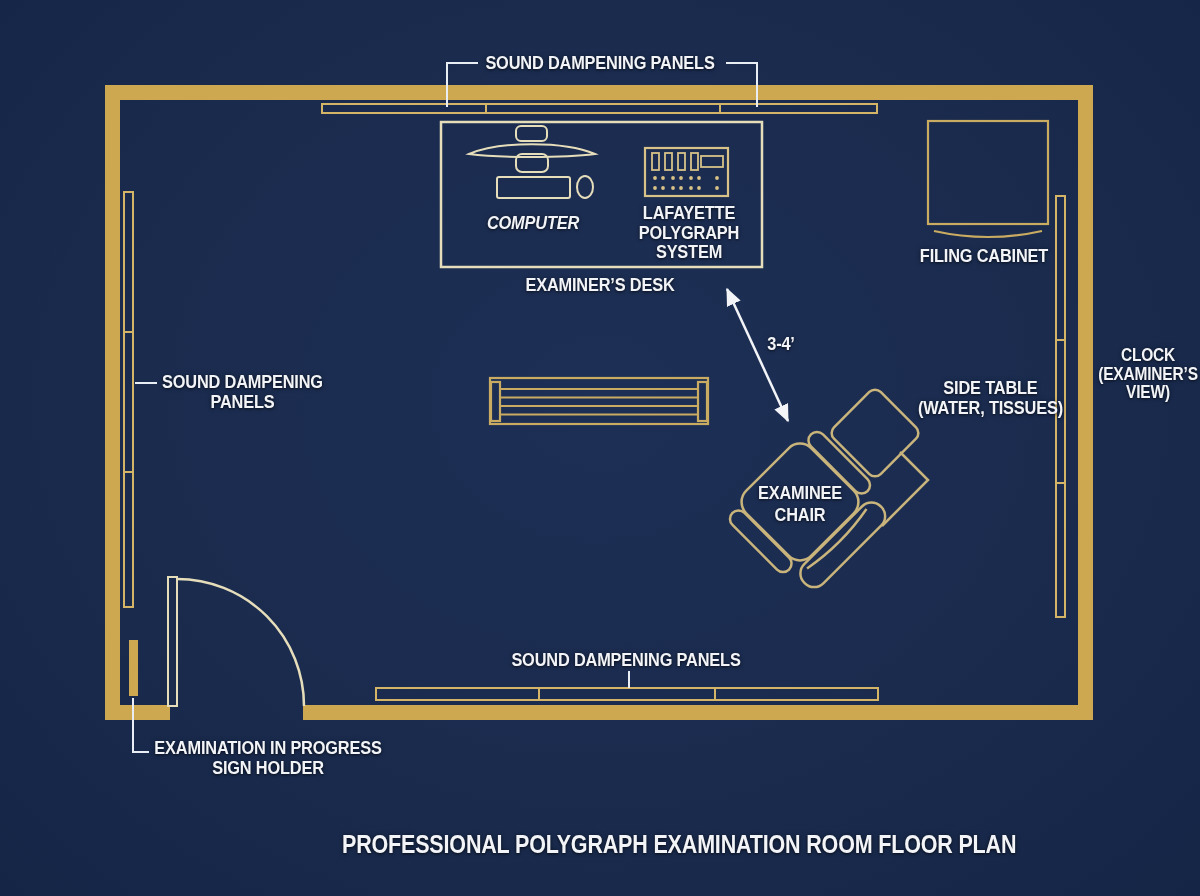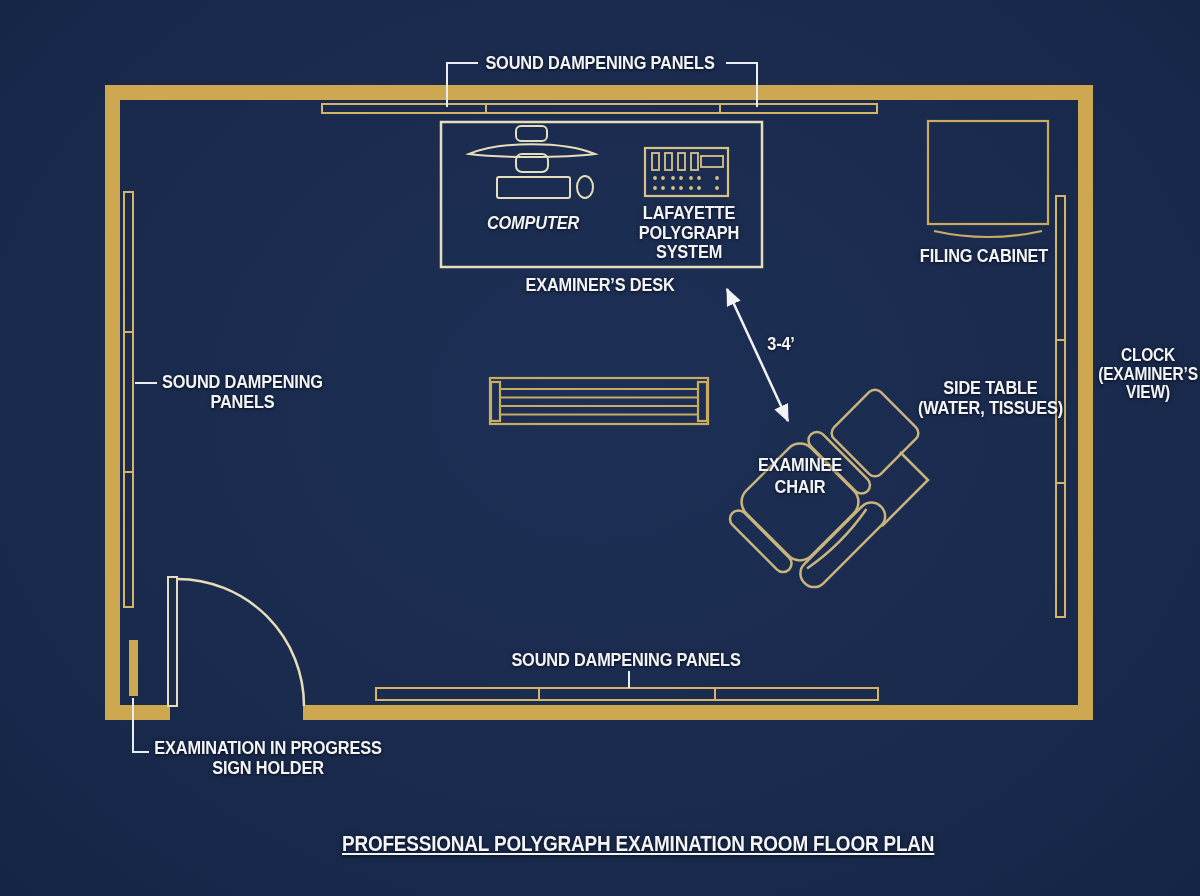--- a/index.html
+++ b/index.html
@@ -20,21 +20,21 @@
   }
   #plan-svg{position:absolute;left:0;top:0;}
   .lbl{
     position:absolute;color:var(--txt);font-weight:bold;font-size:19px;line-height:20px;
     text-align:center;letter-spacing:-.2px;white-space:nowrap;
     text-shadow:0 1px 3px rgba(0,0,0,.55), 0 0 6px rgba(0,0,0,.35);
   }
   .lbl .cond{display:block;transform:scaleX(.86);transform-origin:center top;}
   .lbl.left-align{text-align:center;}
   .lbl.left-align .cond{transform-origin:left top;}
-  .title{font-size:22px;line-height:26px;text-decoration:underline;}
+  .title{font-size:25px;line-height:26px;}
 </style>
 </head>
 <body>
 
 <div id="stage">
 
   <svg id="plan-svg" width="1200" height="896" viewBox="0 0 1200 896">
     <defs>
       <marker id="ah" orient="auto-start-reverse" markerWidth="9" markerHeight="8" refX="6.5" refY="3" markerUnits="strokeWidth">
         <path d="M0,0 L7,3 L0,6 Z" fill="#F2F4F7"></path>
@@ -188,21 +188,21 @@
     <span class="cond">(EXAMINER’S</span>
     <span class="cond">VIEW)</span>
   </div>
 
 
   <div class="lbl left-align" style="left:902px;top:378px;margin-left:16px;">
     <span class="cond">SIDE TABLE</span>
     <span class="cond">(WATER, TISSUES)</span>
   </div>
 
-  <div class="lbl" style="left:700px;top:454px;width:200px;line-height:22px;">
+  <div class="lbl" style="left:700px;top:482px;width:200px;line-height:22px;">
     <span class="cond">EXAMINEE</span>
     <span class="cond">CHAIR</span>
   </div>
 
   <div class="lbl" style="left:731px;top:334px;width:100px;text-align:center;">
     <span class="cond">3-4’</span>
   </div>
 
   <div class="lbl" style="left:118px;top:738px;width:300px;">
     <span class="cond">EXAMINATION IN PROGRESS</span>

